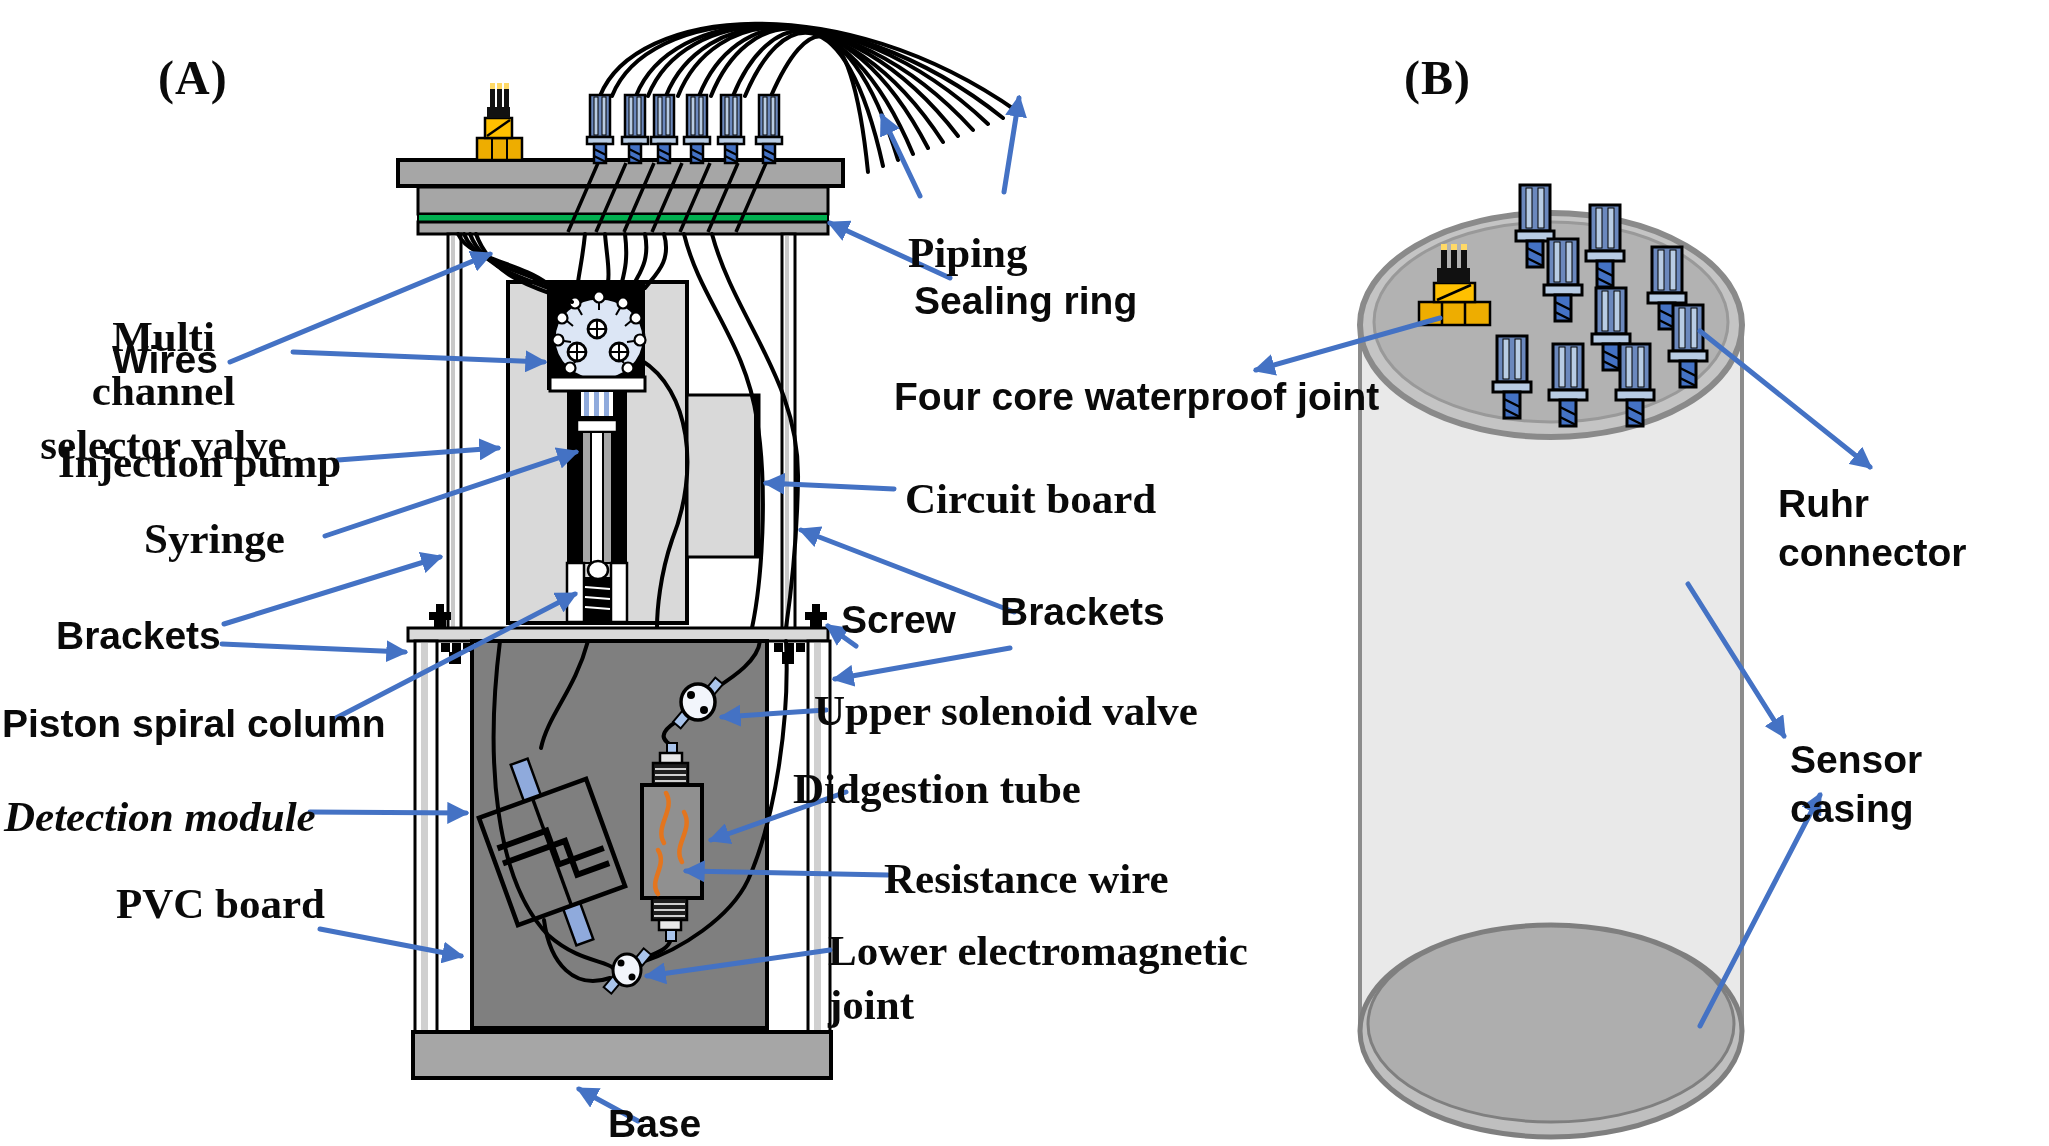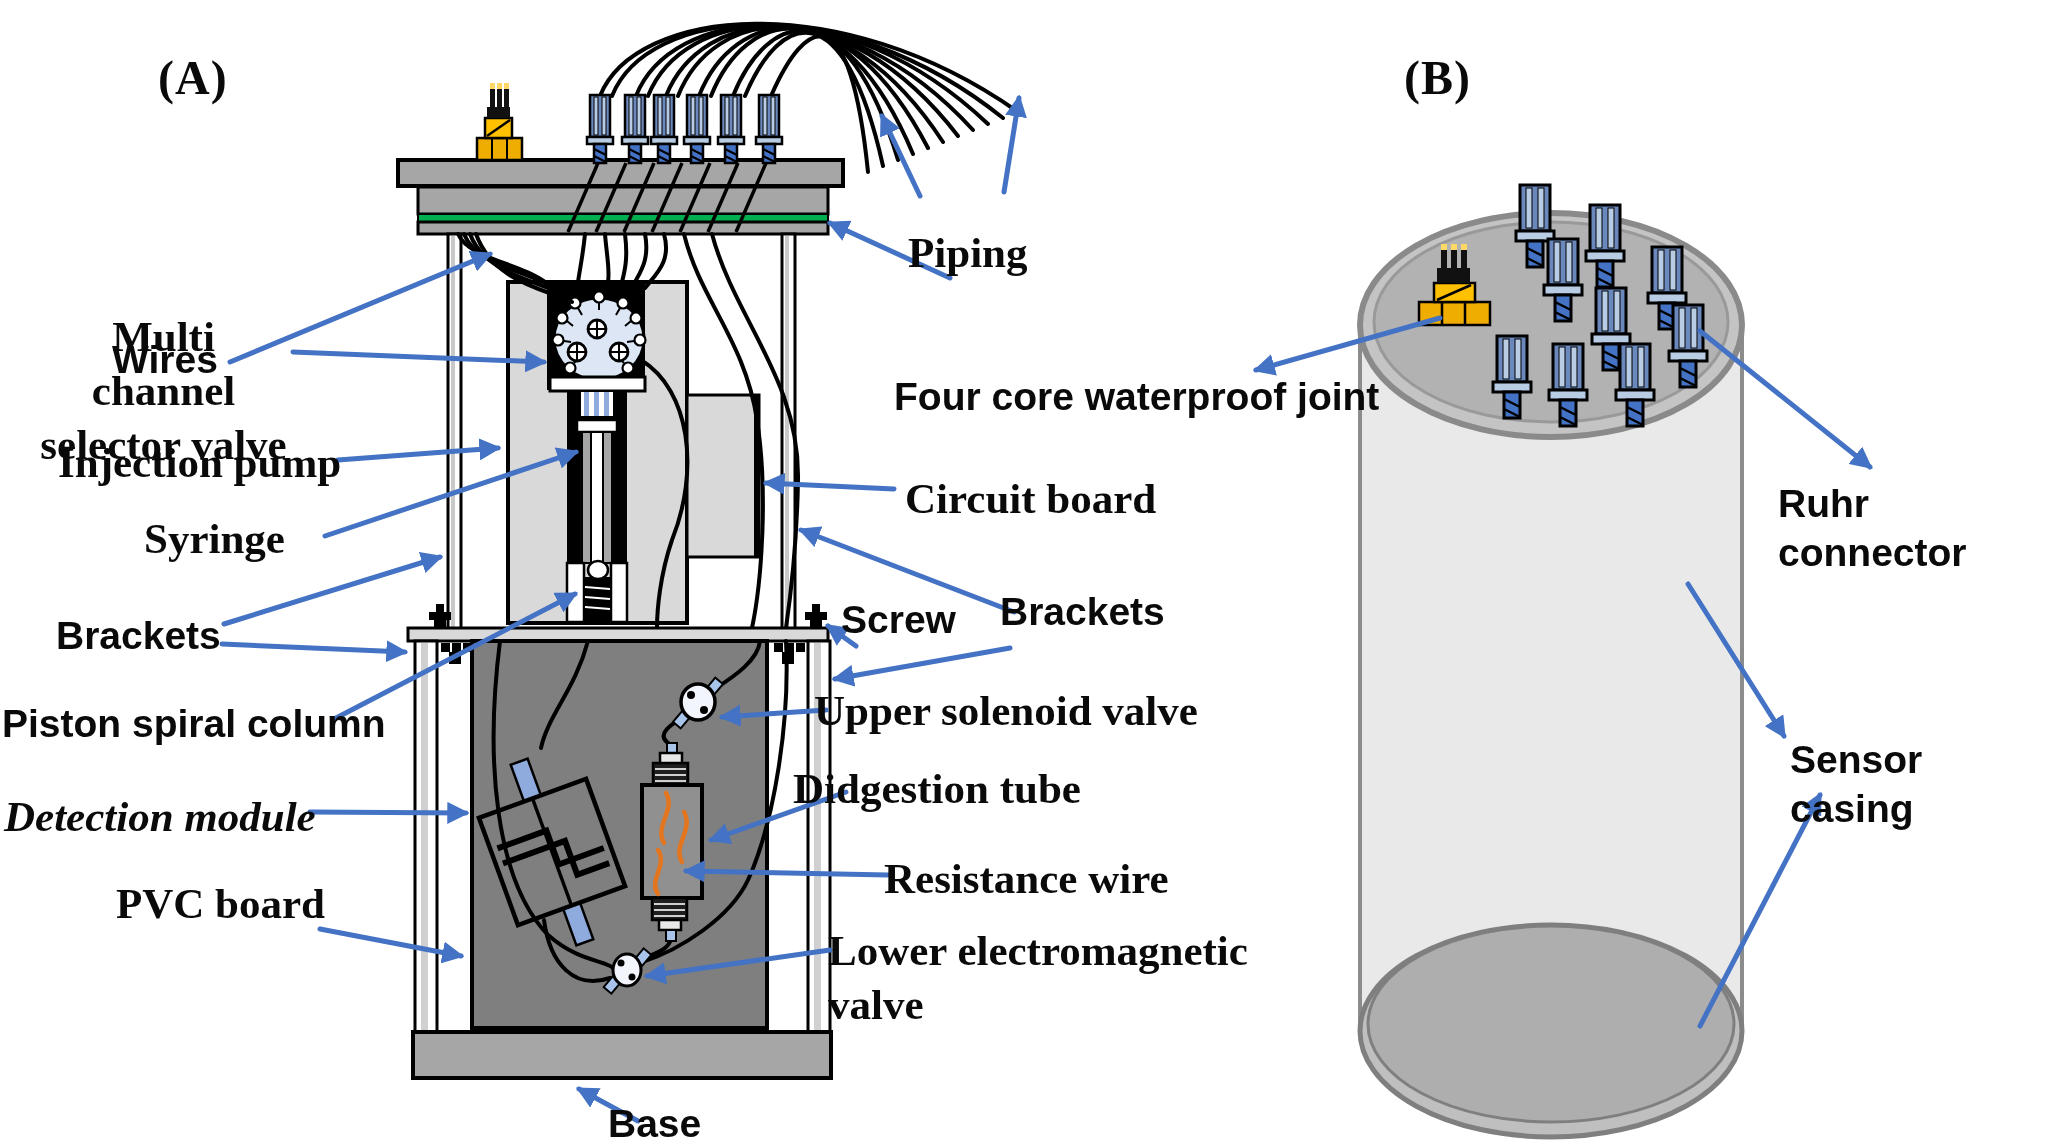--- a/index.html
+++ b/index.html
@@ -331,27 +331,28 @@
 <div class="lbl sans" style="left:112px;top:336px;">Wires</div>
 <div class="lbl serif center" style="left:36px;top:310px;width:255px;">Multi channel
 selector valve</div>
 <div class="lbl serif" style="left:58px;top:436px;">Injection pump</div>
 <div class="lbl serif" style="left:144px;top:512px;">Syringe</div>
 <div class="lbl sans" style="left:56px;top:612px;">Brackets</div>
 <div class="lbl sans" style="left:2px;top:700px;">Piston spiral column</div>
 <div class="lbl serif" style="left:4px;top:790px;font-style:italic;">Detection module</div>
 <div class="lbl serif" style="left:116px;top:877px;">PVC board</div>
 <div class="lbl serif" style="left:908px;top:182px;margin-top:44px;">Piping</div>
+<div class="lbl sans" style="left:914px;top:277px;">Sealing ring</div>
 <div class="lbl sans" style="left:894px;top:373px;">Four core waterproof joint</div>
 <div class="lbl serif" style="left:896px;top:472px;margin-left:9px;">Circuit board</div>
 <div class="lbl sans" style="left:841px;top:596px;">Screw</div>
 <div class="lbl sans" style="left:1000px;top:588px;">Brackets</div>
 <div class="lbl serif" style="left:814px;top:684px;">Upper solenoid valve</div>
 <div class="lbl serif" style="left:793px;top:762px;">Didgestion tube</div>
 <div class="lbl serif" style="left:884px;top:852px;">Resistance wire</div>
 <div class="lbl serif" style="left:828px;top:924px;">Lower electromagnetic
-valve</div>
+joint</div>
 <div class="lbl sans" style="left:608px;top:1100px;">Base</div>
 <div class="lbl serif tag" style="left:1404px;top:48px;">(B)</div>
 <div class="lbl sans" style="left:1778px;top:480px;">Ruhr connector</div>
 <div class="lbl sans" style="left:1790px;top:736px;">Sensor casing</div>
 
 </div>
 
 </body></html>

